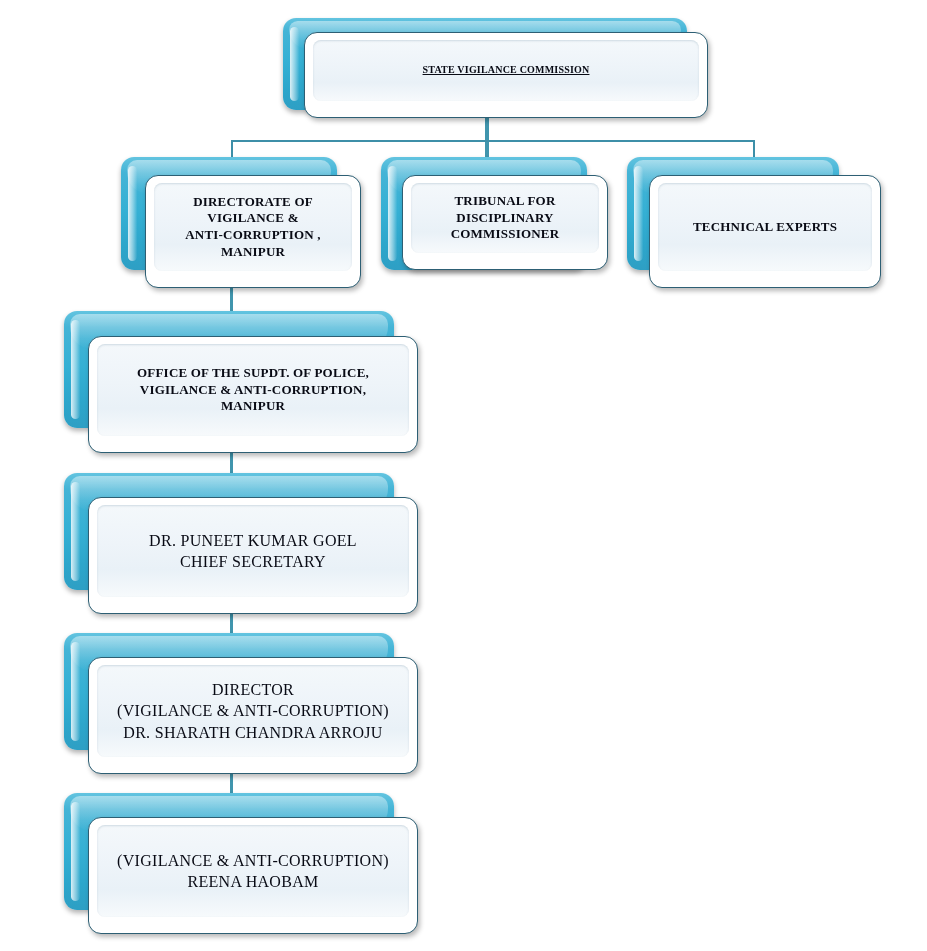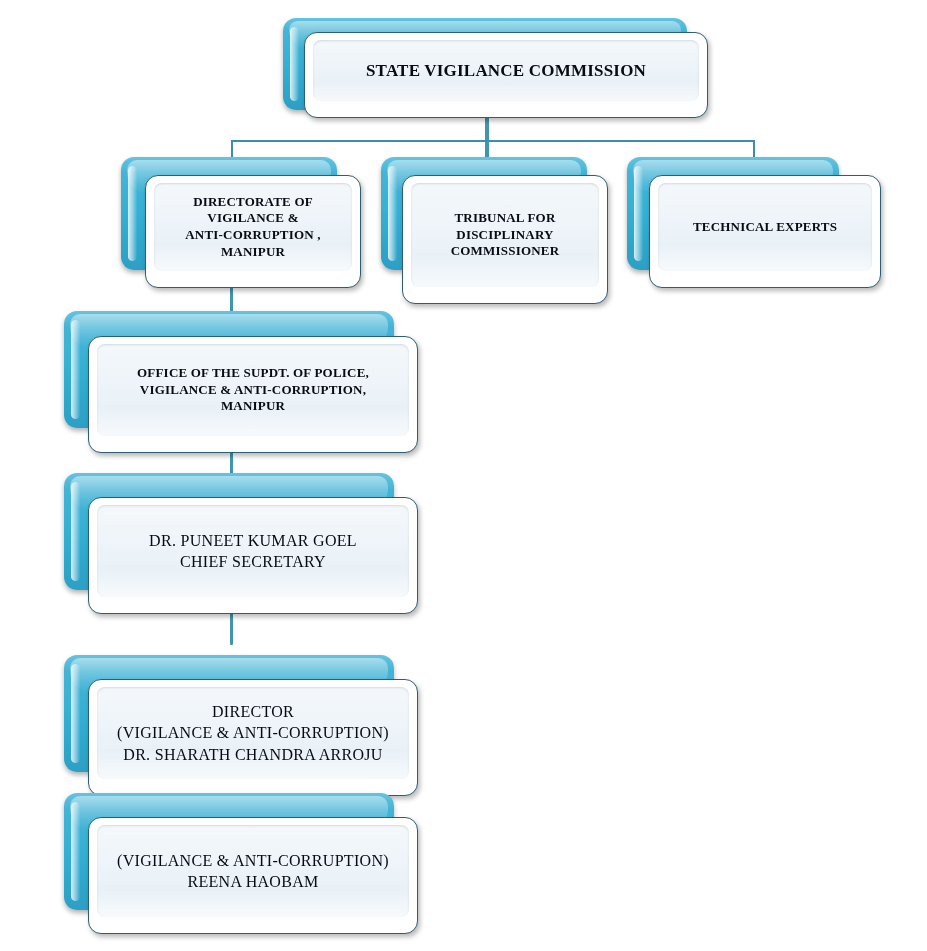--- a/index.html
+++ b/index.html
@@ -120,21 +120,22 @@
   }
 
   
   .style-bold .label {
     font-family: "Liberation Serif", "DejaVu Serif", serif;
     font-weight: bold;
     font-size: 13px;
     letter-spacing: 0.2px;
   }
   .style-bold.big .label {
-    font-size: 17px;
+    font-size: 10px;
+    text-decoration: underline;
   }
   
   .style-serif .label {
     font-family: "Liberation Serif", "DejaVu Serif", serif;
     font-weight: normal;
     font-size: 16px;
     letter-spacing: 0.3px;
     line-height: 1.32;
   }
 </style>
@@ -177,21 +178,21 @@
         <div class="label">
           <div>DIRECTORATE OF VIGILANCE &amp;</div>
           <div>ANTI-CORRUPTION , MANIPUR</div>
         </div>
       </div>
     </div>
   </div>
 
   <div class="node style-bold" style="left:381px; top:157px; width:206px; height:131px;">
     <div class="plate" style="width:206px; height:113px;"></div>
-    <div class="card" style="left:21px; top:18px; width:206px; height:129px;">
+    <div class="card" style="left:21px; top:18px; width:206px; height:95px;">
       <div class="inner">
         <div class="label">
           <div>TRIBUNAL FOR DISCIPLINARY</div>
           <div>COMMISSIONER</div>
         </div>
       </div>
     </div>
   </div>
 
   <div class="node style-bold" style="left:627px; top:157px; width:212px; height:131px;">
@@ -222,21 +223,21 @@
     <div class="card" style="left:24px; top:24px; width:330px; height:117px;">
       <div class="inner">
         <div class="label">
           <div>DR. PUNEET KUMAR GOEL</div>
           <div>CHIEF SECRETARY</div>
         </div>
       </div>
     </div>
   </div>
 
-  <div class="node style-serif" style="left:64px; top:633px; width:330px; height:141px;margin-top:22px;">
+  <div class="node style-serif" style="left:64px; top:633px; width:330px; height:141px;">
     <div class="plate" style="width:330px; height:117px;"></div>
     <div class="card" style="left:24px; top:24px; width:330px; height:117px;">
       <div class="inner">
         <div class="label">
           <div>DIRECTOR</div>
           <div>(VIGILANCE &amp; ANTI-CORRUPTION)</div>
           <div>DR. SHARATH CHANDRA ARROJU</div>
         </div>
       </div>
     </div>

